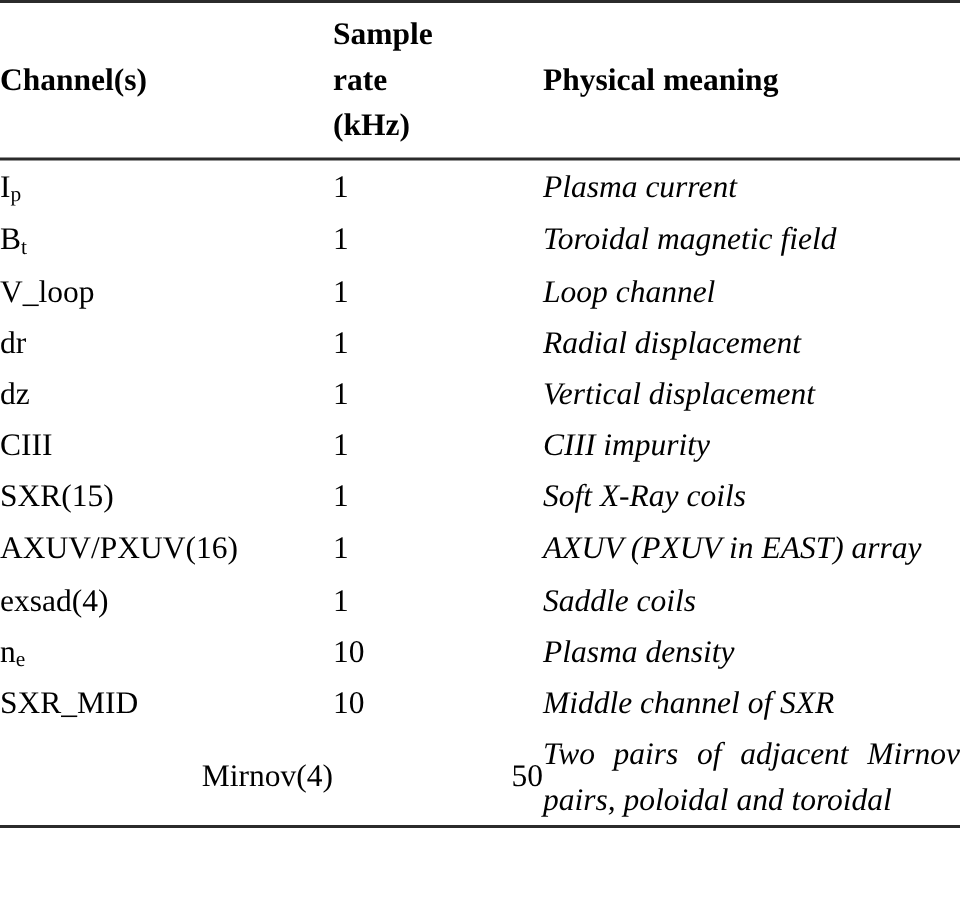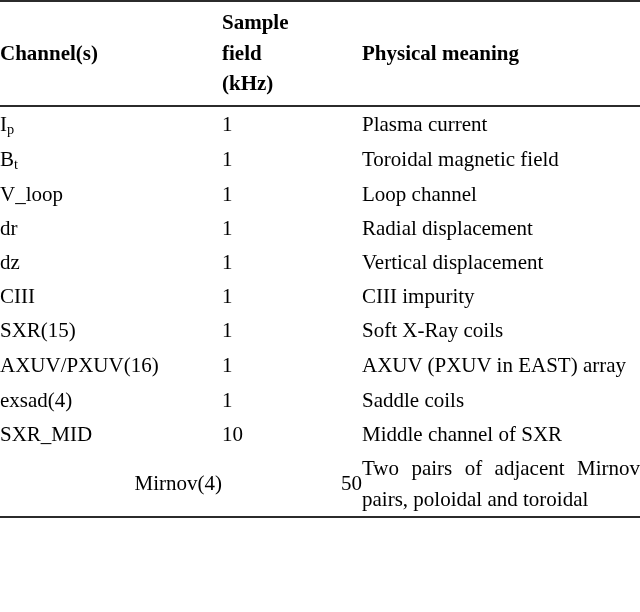--- a/index.html
+++ b/index.html
@@ -46,21 +46,21 @@
   th .stack-line { display: block; }
 
   tbody tr.data-row > td {
     border: none;
     vertical-align: middle;
     padding: 1px 0 1px 0;
     height: 32px;
   }
   td.cell-channel { padding-left: 13px; margin-top: 48px; }
   td.cell-rate    { padding-left: 0px; }
-  td.cell-meaning { padding-left: 8px; padding-right: 8px; }
+  td.cell-meaning { padding-left: 8px; padding-right: 8px; font-style: italic; }
 
   tbody tr.data-row.multi-line > td { padding-top: 2px; padding-bottom: 2px; }
   td.cell-meaning.justified {
     text-align: justify;
     text-align-last: left;
     -moz-text-align-last: left;
   }
 
   tbody tr:last-child > td {
     border-bottom: 2.2px solid #2b2b2b;
@@ -83,21 +83,21 @@
     <colgroup>
       <col class="c-channel">
       <col class="c-rate">
       <col class="c-meaning">
     </colgroup>
     <thead>
       <tr class="header-row">
         <th class="th-channel">Channel(s)</th>
         <th class="th-rate">
           <span class="stack-line">Sample</span>
-          <span class="stack-line">field</span>
+          <span class="stack-line">rate</span>
           <span class="stack-line">(kHz)</span>
         </th>
         <th class="th-meaning">Physical meaning</th>
       </tr>
     </thead>
     <tbody id="table-body">
         <tr class="data-row">
           <td class="cell-channel"><span>I</span><sub>p</sub></td>
           <td class="cell-rate">1</td>
           <td class="cell-meaning nowrap">Plasma current</td>
@@ -136,20 +136,25 @@
           <td class="cell-channel"><span>AXUV/PXUV(16)</span></td>
           <td class="cell-rate">1</td>
           <td class="cell-meaning justified">AXUV (PXUV in EAST) array</td>
         </tr>
         <tr class="data-row">
           <td class="cell-channel"><span>exsad(4)</span></td>
           <td class="cell-rate">1</td>
           <td class="cell-meaning nowrap">Saddle coils</td>
         </tr>
         <tr class="data-row">
+          <td class="cell-channel"><span>n</span><sub>e</sub></td>
+          <td class="cell-rate">10</td>
+          <td class="cell-meaning nowrap">Plasma density</td>
+        </tr>
+        <tr class="data-row">
           <td class="cell-channel"><span>SXR_MID</span></td>
           <td class="cell-rate">10</td>
           <td class="cell-meaning nowrap">Middle channel of SXR</td>
         </tr>
         <tr class="data-row multi-line">
           <td class="cell-channel"><span>Mirnov(4)</span></td>
           <td class="cell-rate">50</td>
           <td class="cell-meaning justified">Two pairs of adjacent Mirnov pairs, poloidal and toroidal</td>
         </tr>
       </tbody>

